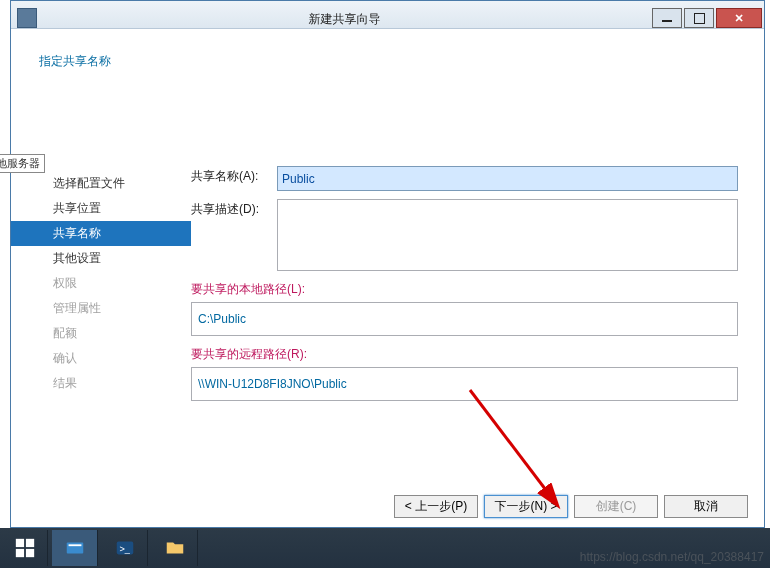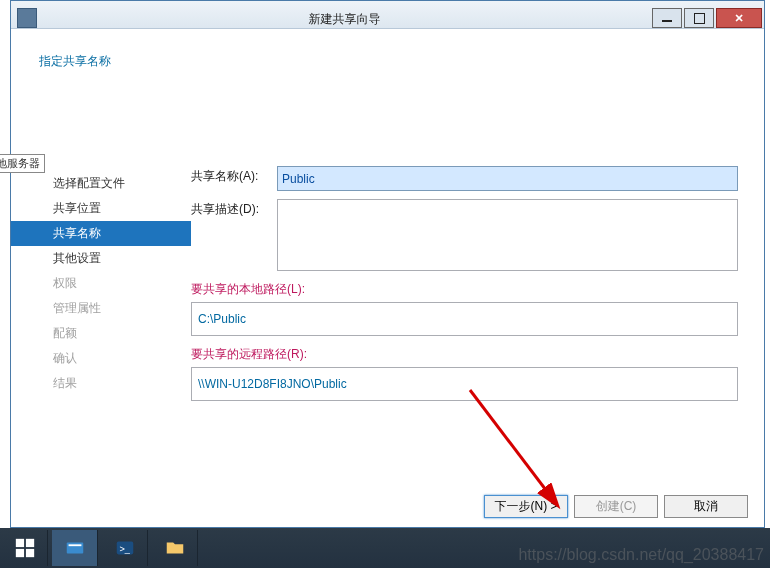--- a/index.html
+++ b/index.html
@@ -179,21 +179,21 @@
     .arrow {
       position: absolute;
       left: 460px; top: 380px;
       width: 120px; height: 140px;
       pointer-events: none;
     }
     .watermark{
       position:absolute;
       right:6px; bottom:4px;
       color:rgba(120,120,120,0.45);
-      font-size:16px;
+      font-size:12px;
       font-family: Arial, sans-serif;
       z-index:100;
     }
   </style>
 </head>
 <body>
 
 <div class="tooltip-tag">地服务器</div>
 
 <div class="window">
@@ -233,20 +233,21 @@
       </div>
       <span class="path-label">要共享的本地路径(L):</span>
       <input class="path-input" type="text" readonly="" value="C:\Public" style="">
       <span class="path-label">要共享的远程路径(R):</span>
       <input class="path-input" type="text" readonly="" value="\\WIN-U12D8FI8JNO\Public" style="">
     </div>
   </div>
 
   <div class="separator-line"></div>
   <div class="button-row">
+    <div class="btn">&lt; 上一步(P)</div>
     <div class="btn highlighted">下一步(N) &gt;</div>
     <div class="btn disabled">创建(C)</div>
     <div class="btn">取消</div>
   </div>
 </div>
 
 <svg class="arrow" viewBox="0 0 120 140">
   <defs>
     <marker id="ah" markerWidth="10" markerHeight="10" refX="6" refY="3" orient="auto">
       <path d="M0,0 L0,6 L9,3 z" fill="#d40000"></path>

